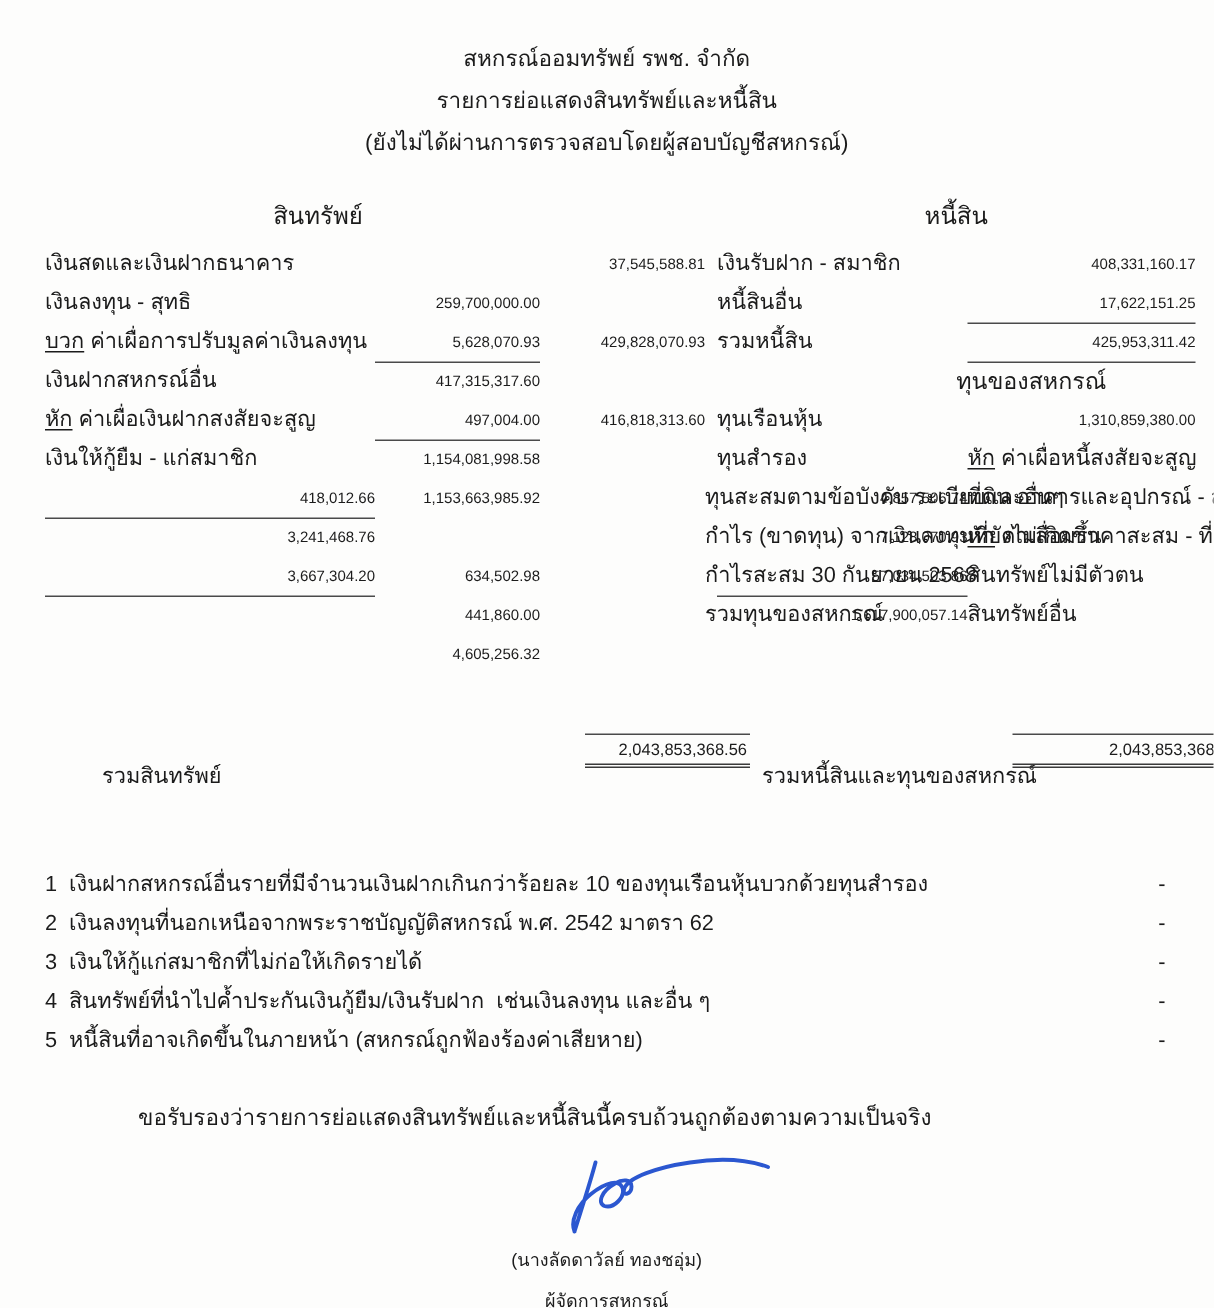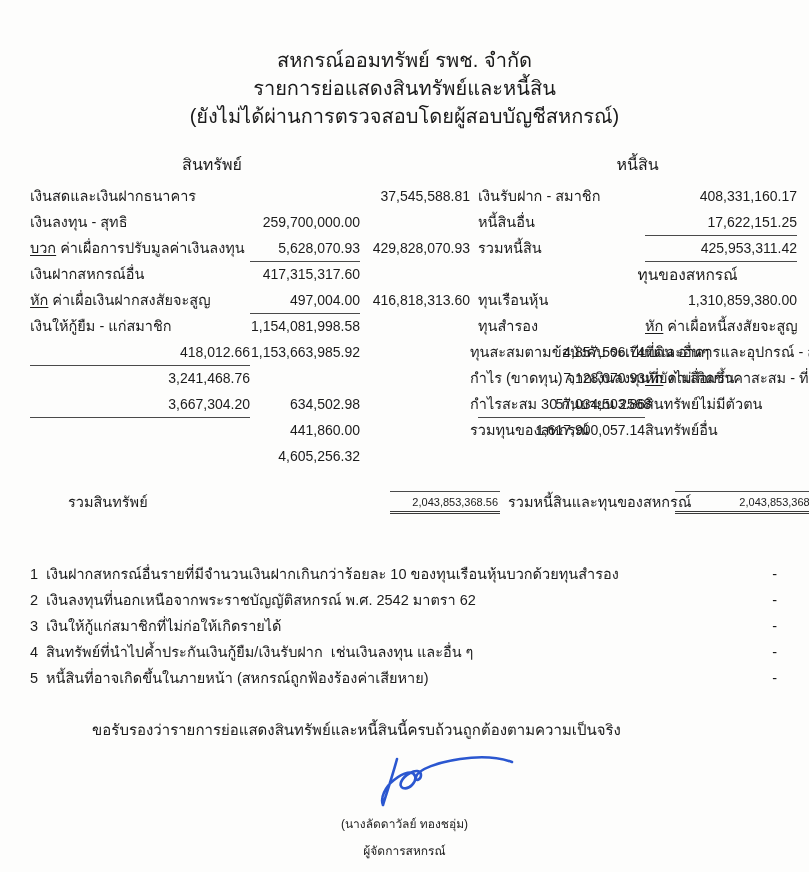--- a/index.html
+++ b/index.html
@@ -7,50 +7,50 @@
     width:809px;height:872px;
     background:#fdfdfc;
     font-family:"Liberation Sans","DejaVu Sans",sans-serif;
     color:#1b1b1b;
     -webkit-font-smoothing:antialiased;
     overflow:hidden;
   }
   .page{width:809px;height:872px;position:relative;}
 
   
-  .title-block{padding-top:26px;text-align:center;line-height:28px;font-size:20px;margin-top:20px;}
+  .title-block{padding-top:26px;text-align:center;line-height:28px;font-size:15px;}
   .title-block div{white-space:pre;}
 
   
   .bs-wrap{margin:22px 12px 0 30px;}
   .bs-grid{
     display:grid;
     grid-template-columns:220px 110px 110px 8px 167px 152px;
     grid-auto-rows:26px;
     font-size:14.5px;
   }
   .bs-head{grid-auto-rows:30px;margin-bottom:2px;}
   .cell{line-height:25px;white-space:nowrap;overflow:visible;}
-  .num{font-size:14px;text-align:right;letter-spacing:0;}
+  .num{font-size:10px;text-align:right;letter-spacing:0;}
   .sec-head{font-size:16px;text-align:center;}
   .span-left{grid-column:1 / span 3;transform:translateX(-38px);}
   .span-right{grid-column:5 / span 2;}
   .equity-head{grid-column:5 / span 2;text-align:center;transform:translateX(50px);font-size:15.5px;}
   .rule-below{border-bottom:1px solid #4a4a4a;}
   .u{text-decoration:underline;text-underline-offset:2px;}
 
   
   .totals{
     display:grid;
     grid-template-columns:220px 110px 110px 8px 167px 152px;
     margin:20px 12px 0 30px;
     font-size:14.5px;
     align-items:center;
   }
-  .totals .t-label{padding-left:8px;line-height:25px;white-space:nowrap;}
+  .totals .t-label{padding-left:8px;line-height:25px;white-space:nowrap;margin-top:36px;}
   .totals .t-amount{
     font-size:11px;text-align:right;
     border-top:1px solid #4a4a4a;
     border-bottom:3px double #3a3a3a;
     padding:4px 2px 3px 0;
   }
 
   
   .notes{margin:46px 30px 0 30px;font-size:14.5px;}
   .note-row{display:flex;line-height:26px;}

